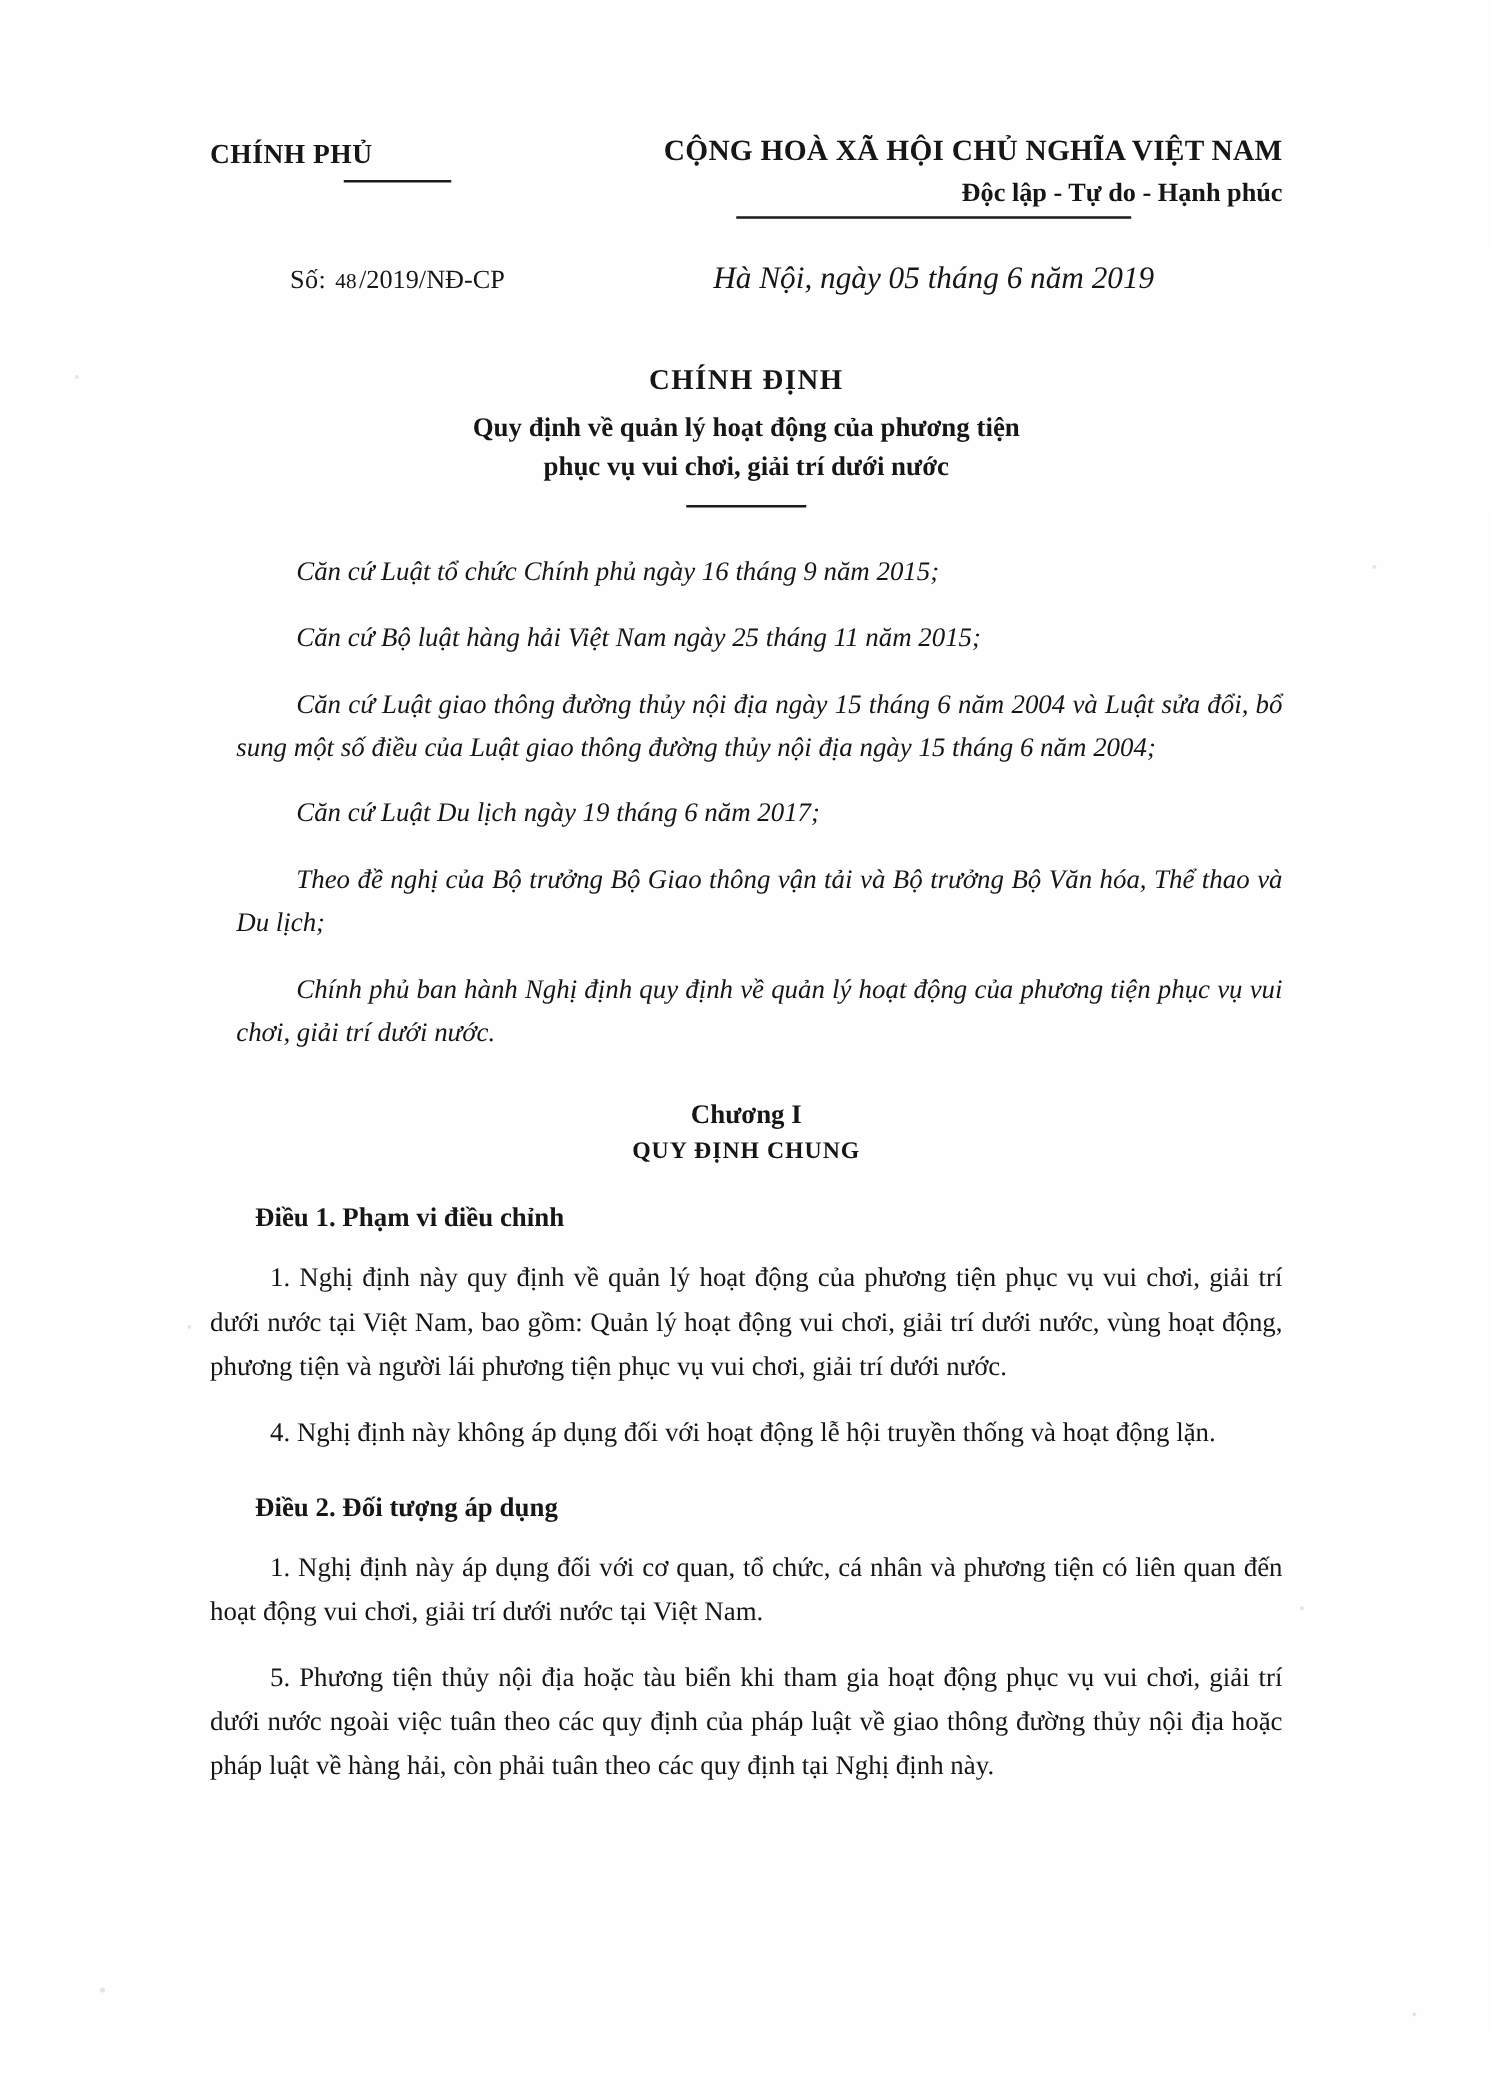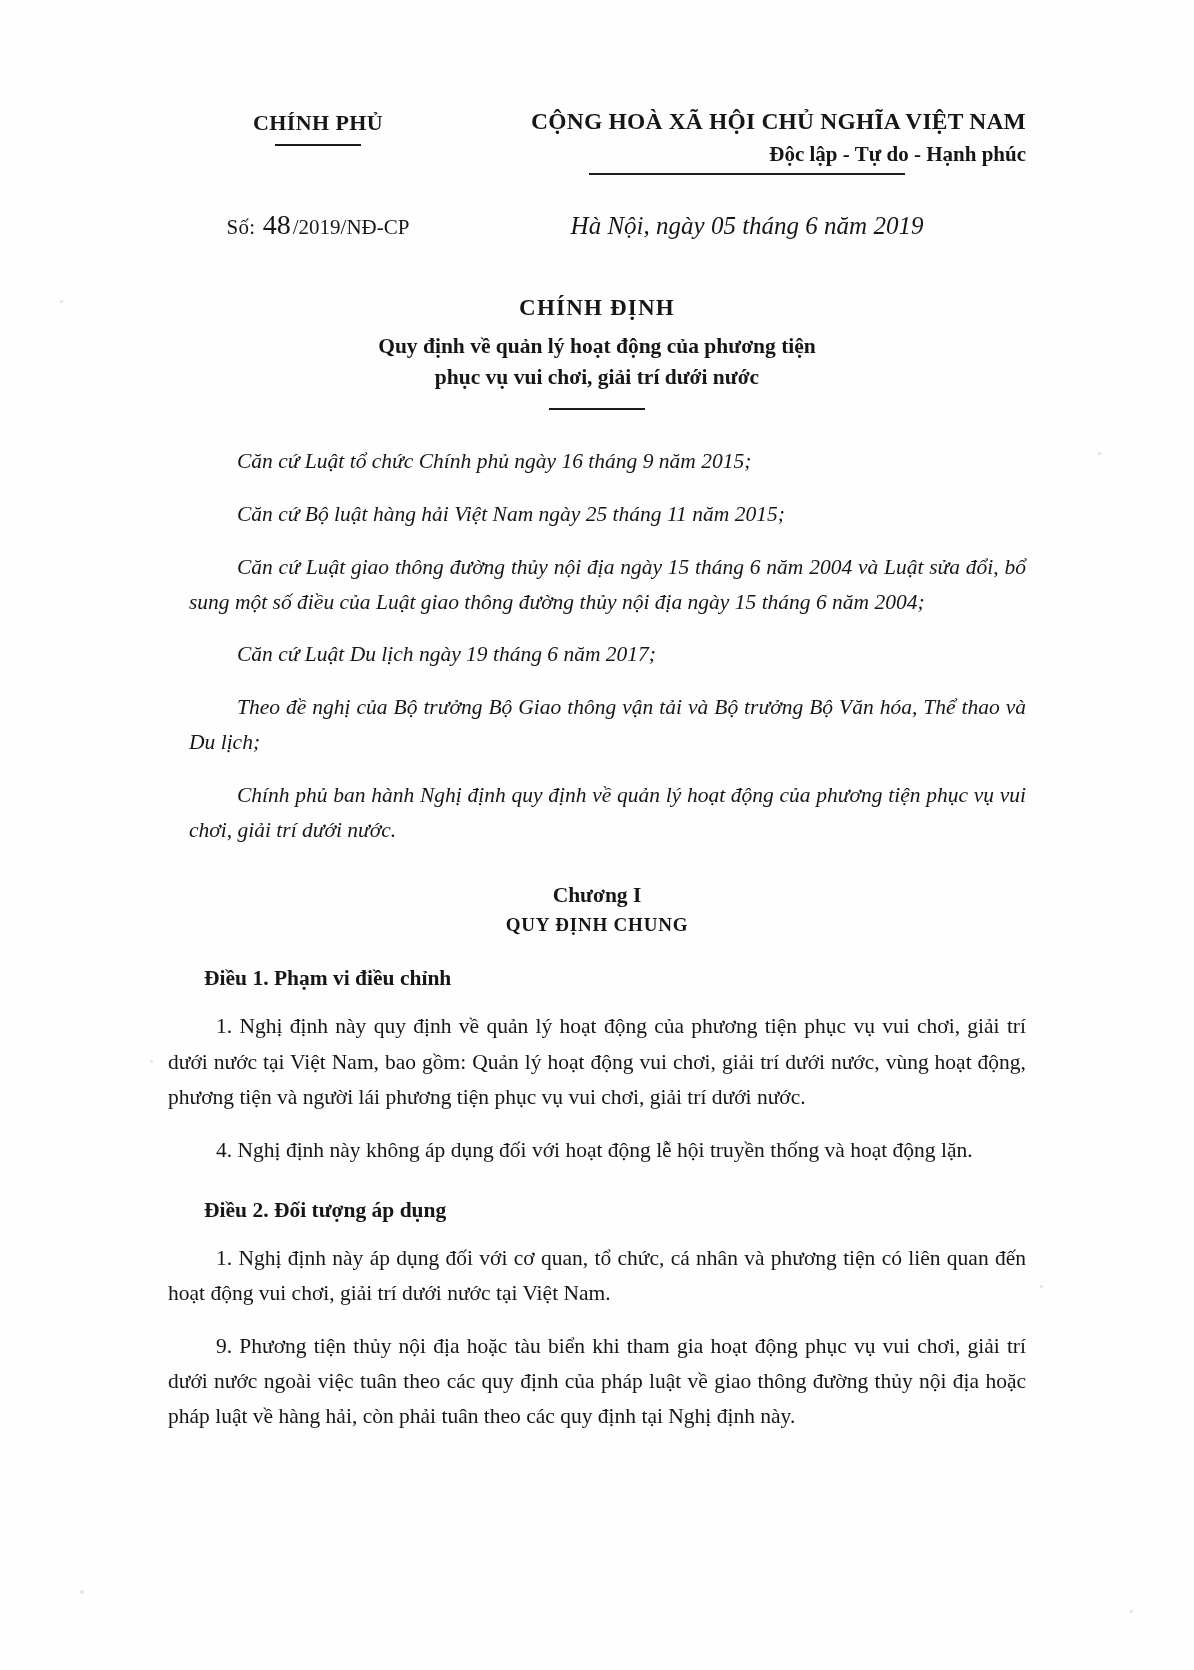--- a/index.html
+++ b/index.html
@@ -25,21 +25,21 @@
   }
 
   
   .header {
     display: flex;
     align-items: flex-start;
     justify-content: flex-start;
   }
   .header-left {
     width: 300px;
-    text-align: center;
+    text-align: left;
     padding-top: 2px;
   }
   .header-right {
     flex: 1;
     text-align: right;
   }
   .org {
     font-weight: bold;
     font-size: 22px;
     letter-spacing: 0.4px;
@@ -76,21 +76,21 @@
   }
   .numline-left {
     width: 300px;
     text-align: center;
     font-size: 21px;
     white-space: nowrap;
   }
   .numline-left .numlabel { letter-spacing: 0.3px; }
   .numline-left .numval {
     font-family: "Liberation Serif", serif;
-    font-size: 28px;
+    font-size: 17px;
     padding: 0 2px;
   }
   .numline-right {
     flex: 1;
     text-align: center;
     font-style: italic;
     font-size: 25px;
     white-space: nowrap;
   }
 
@@ -232,17 +232,17 @@
 
     <div class="article">
       <div class="article-head">Điều 1. Phạm vi điều chỉnh</div>
       <div class="body-p">1. Nghị định này quy định về quản lý hoạt động của phương tiện phục vụ vui chơi, giải trí dưới nước tại Việt Nam, bao gồm: Quản lý hoạt động vui chơi, giải trí dưới nước, vùng hoạt động, phương tiện và người lái phương tiện phục vụ vui chơi, giải trí dưới nước.</div>
       <div class="body-p">4. Nghị định này không áp dụng đối với hoạt động lễ hội truyền thống và hoạt động lặn.</div>
     </div>
 
     <div class="article">
       <div class="article-head">Điều 2. Đối tượng áp dụng</div>
       <div class="body-p">1. Nghị định này áp dụng đối với cơ quan, tổ chức, cá nhân và phương tiện có liên quan đến hoạt động vui chơi, giải trí dưới nước tại Việt Nam.</div>
-      <div class="body-p">9. Phương tiện thủy nội địa hoặc tàu biển khi tham gia hoạt động phục vụ vui chơi, giải trí dưới nước ngoài việc tuân theo các quy định của pháp luật về giao thông đường thủy nội địa hoặc pháp luật về hàng hải, còn phải tuân theo các quy định tại Nghị định này.</div>
+      <div class="body-p">5. Phương tiện thủy nội địa hoặc tàu biển khi tham gia hoạt động phục vụ vui chơi, giải trí dưới nước ngoài việc tuân theo các quy định của pháp luật về giao thông đường thủy nội địa hoặc pháp luật về hàng hải, còn phải tuân theo các quy định tại Nghị định này.</div>
     </div>
 
   </div>
 </div>
 
 </body></html>

